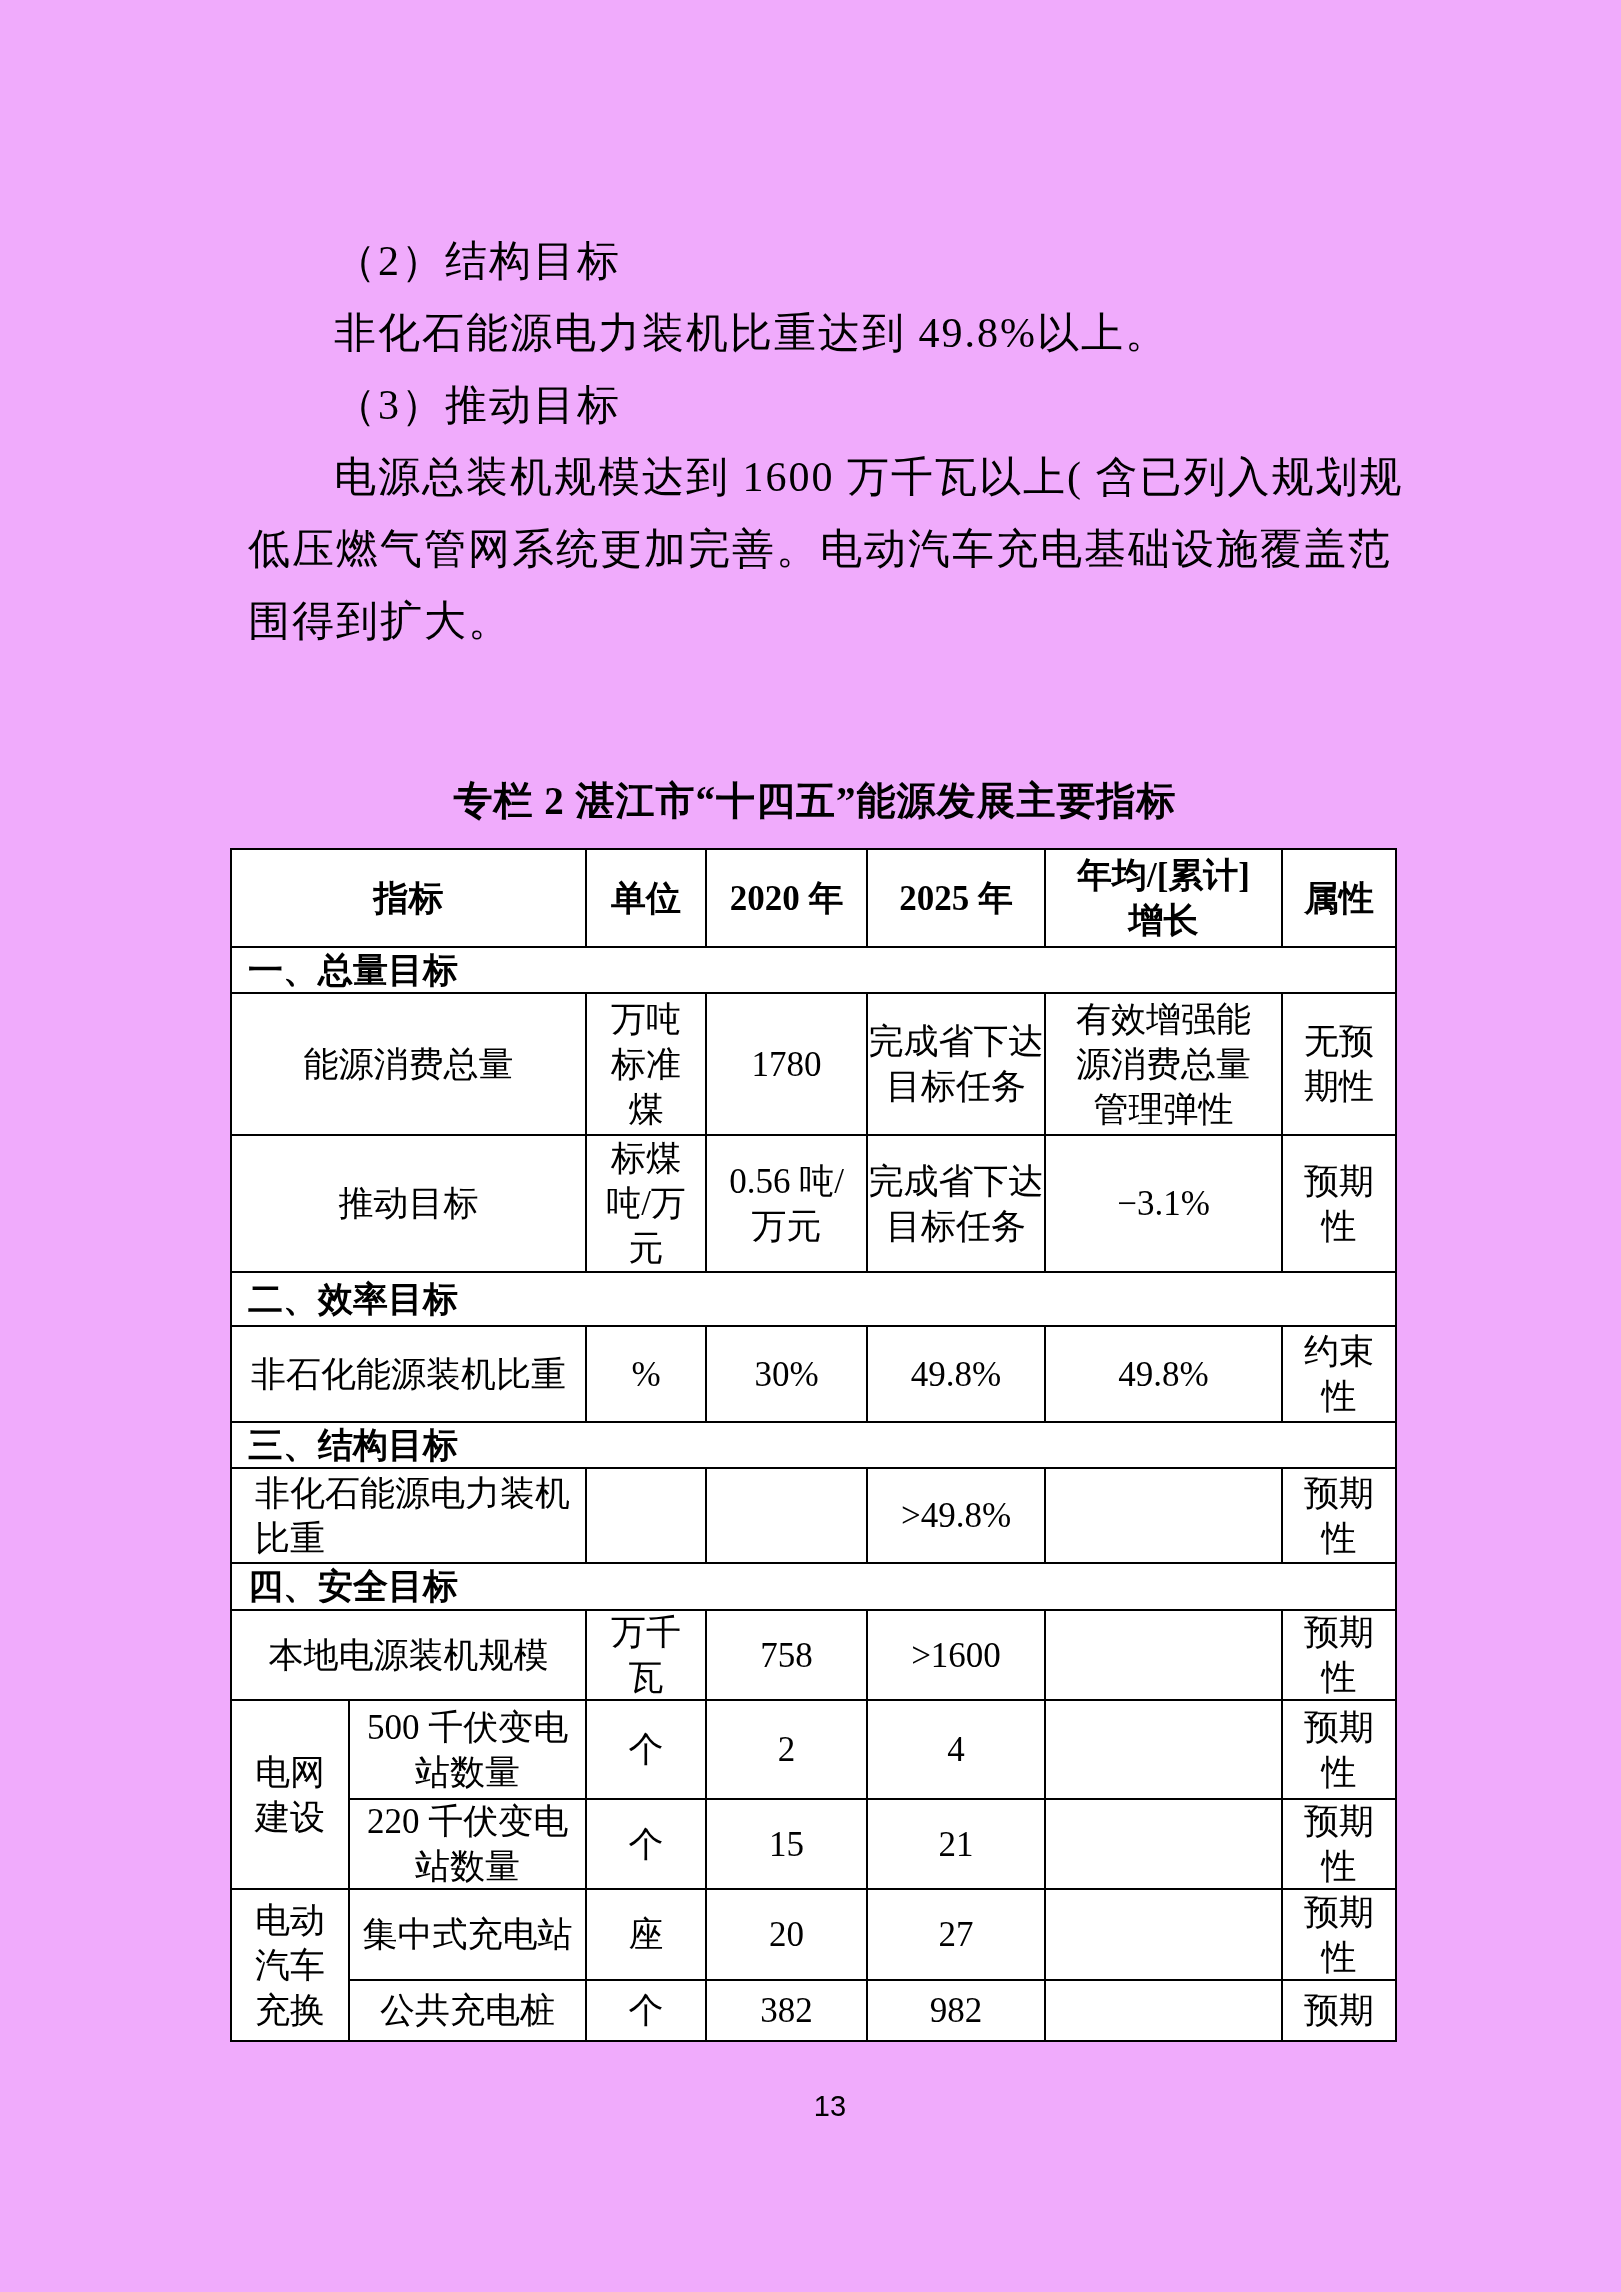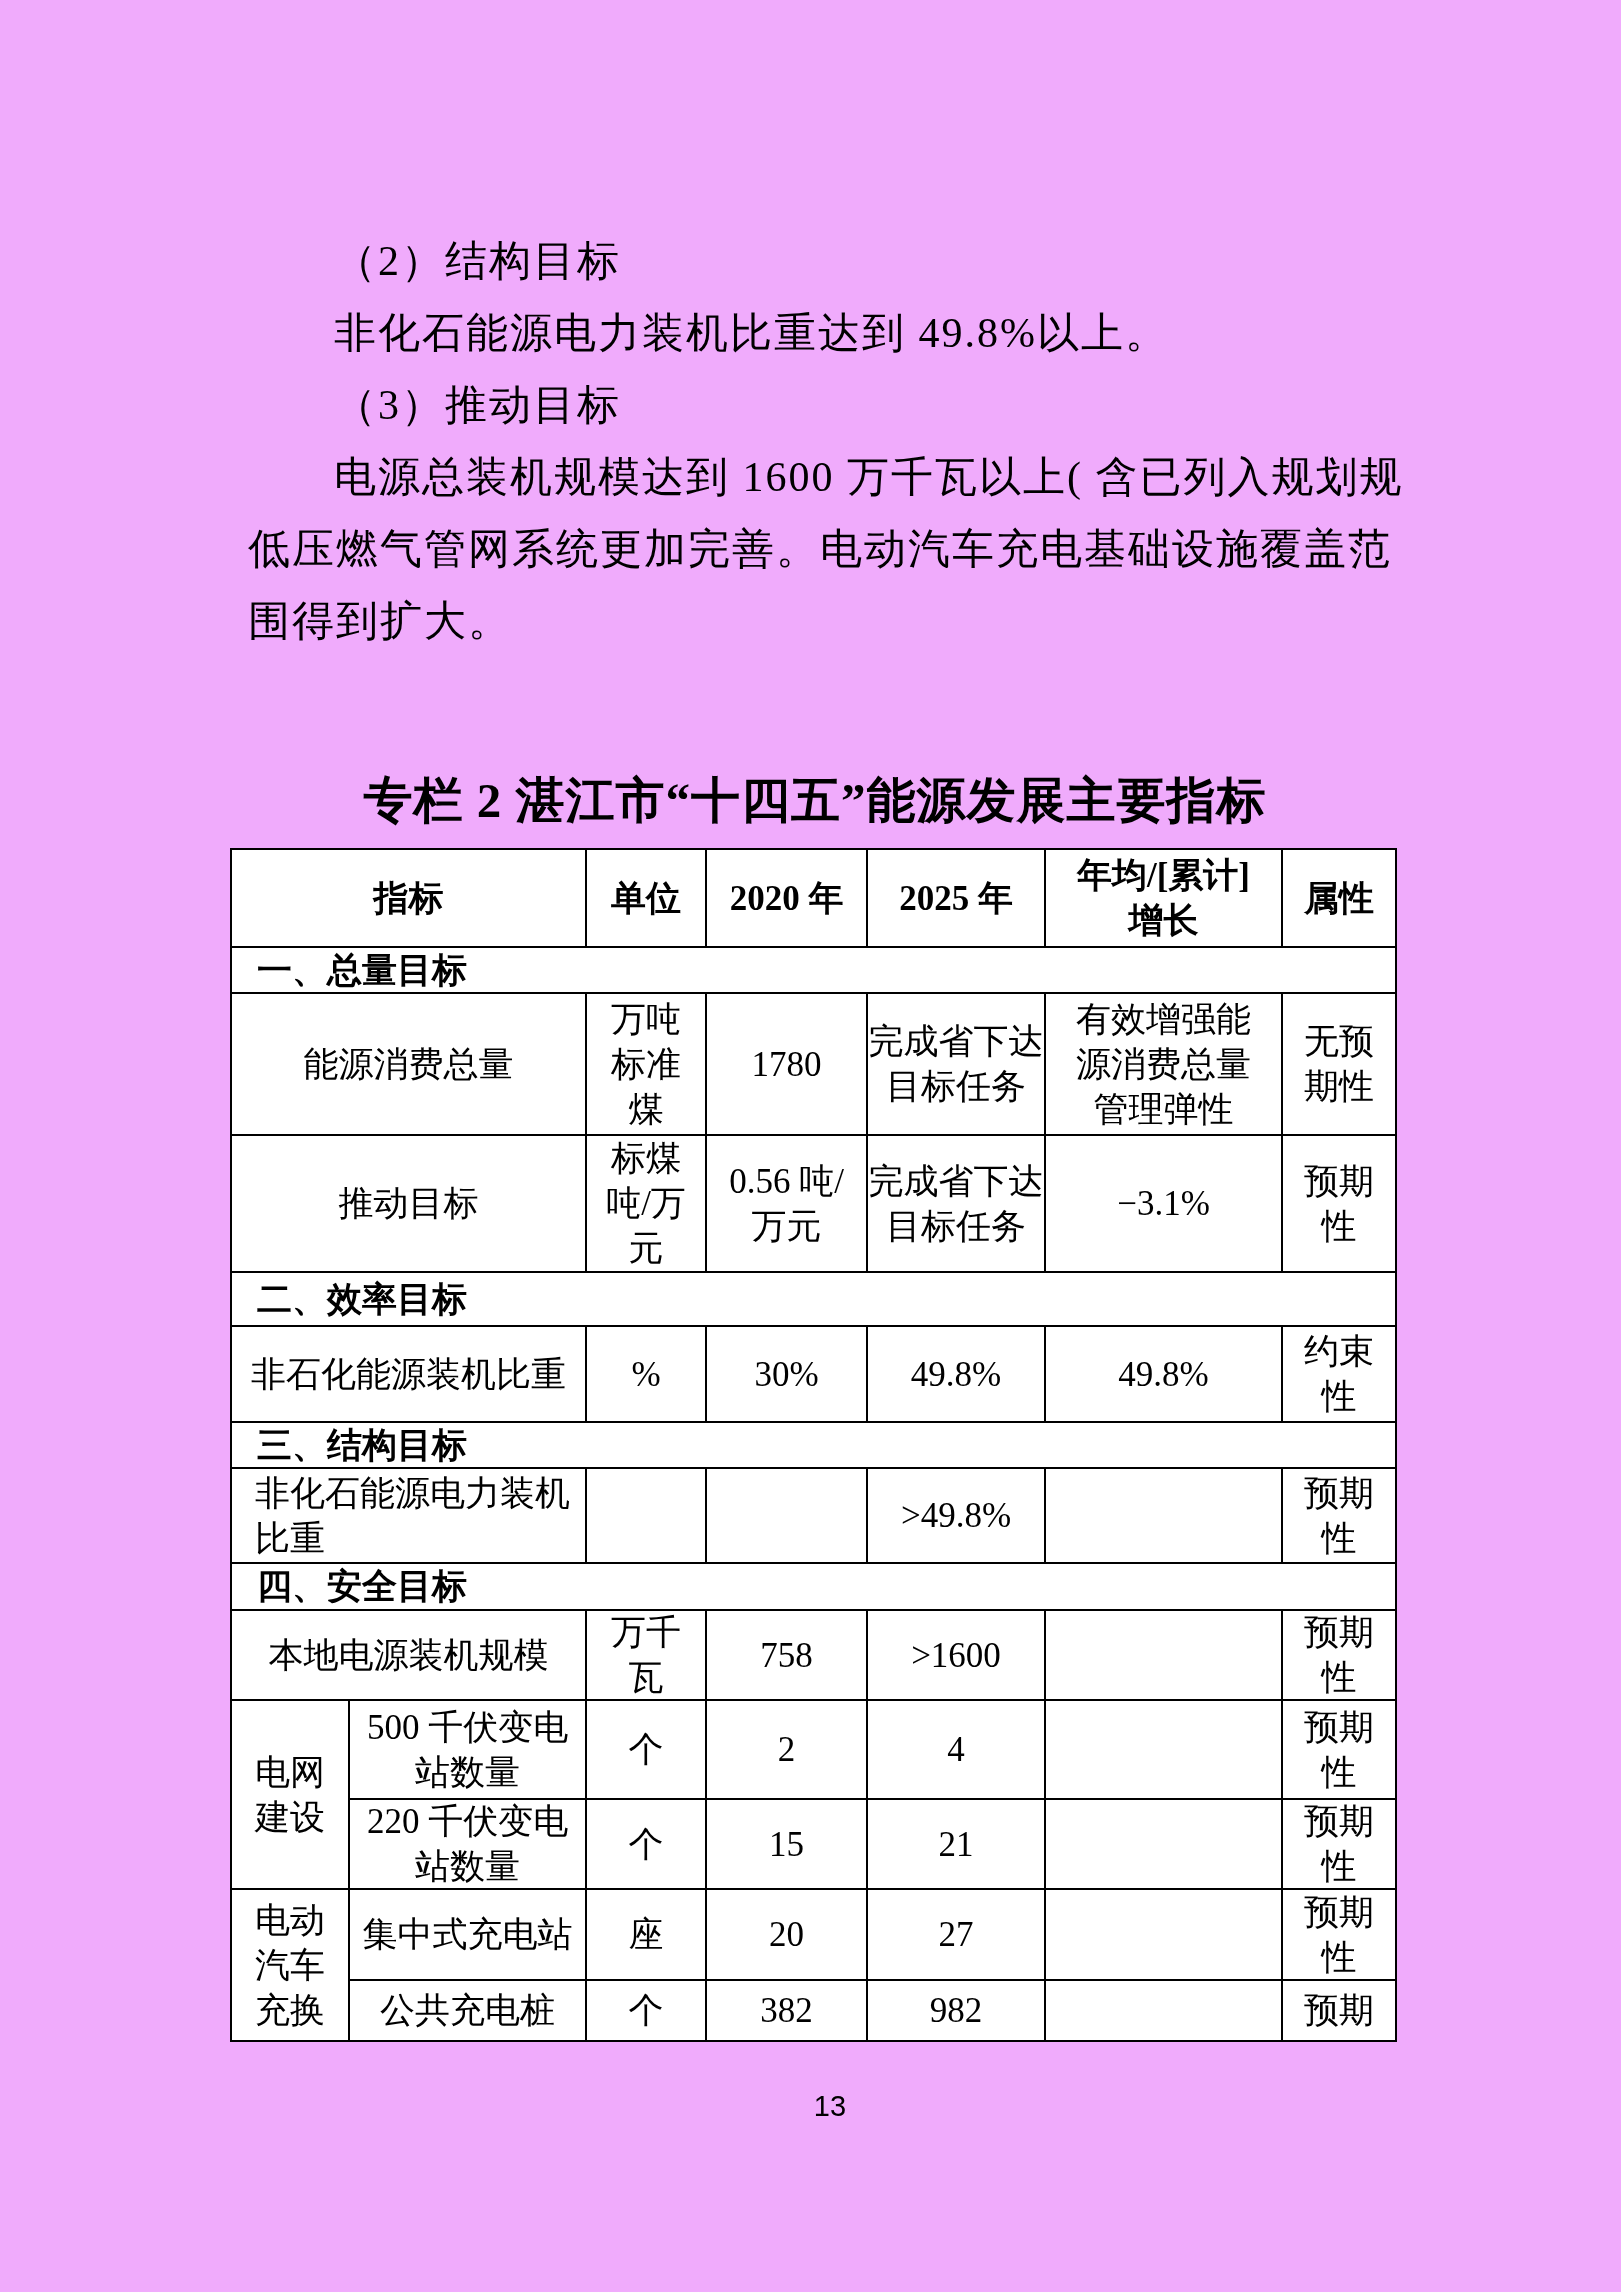--- a/index.html
+++ b/index.html
@@ -27,21 +27,21 @@
     white-space:nowrap;
   }
   .para-line.indent { text-indent:86px; }
 
   
   .box-title {
     position:absolute;
     left:231px; top:772px;
     width:1168px;
     text-align:center;
-    font-size:49px;
+    font-size:39px;
     font-weight:bold;
     line-height:57px;
     letter-spacing:1px;
   }
 
   
   .tbl {
     position:absolute;
     left:230px; top:848px;
     display:grid;
@@ -67,21 +67,21 @@
   }
   .hd  { font-weight:bold; }
   .noR { border-right:none;font-family:Liberation Serif, serif; }
   .noB { border-bottom:none; }
   .span2 { grid-column:1 / span 2; }
   .sec {
     grid-column:1 / -1;
     border-right:none;
     align-items:flex-start;
     text-align:left;
-    padding-left:25px;
+    padding-left:16px;
     font-weight:bold;
   }
   .leftcell {
     align-items:flex-start;
     text-align:left;
     padding-left:23px;
   }
   .col1{grid-column:1} .col2{grid-column:2} .col3{grid-column:3} .col4{grid-column:4}
   .col5{grid-column:5} .col6{grid-column:6} .col7{grid-column:7}
   .row1{grid-row:1} .row2{grid-row:2} .row3{grid-row:3} .row4{grid-row:4}

